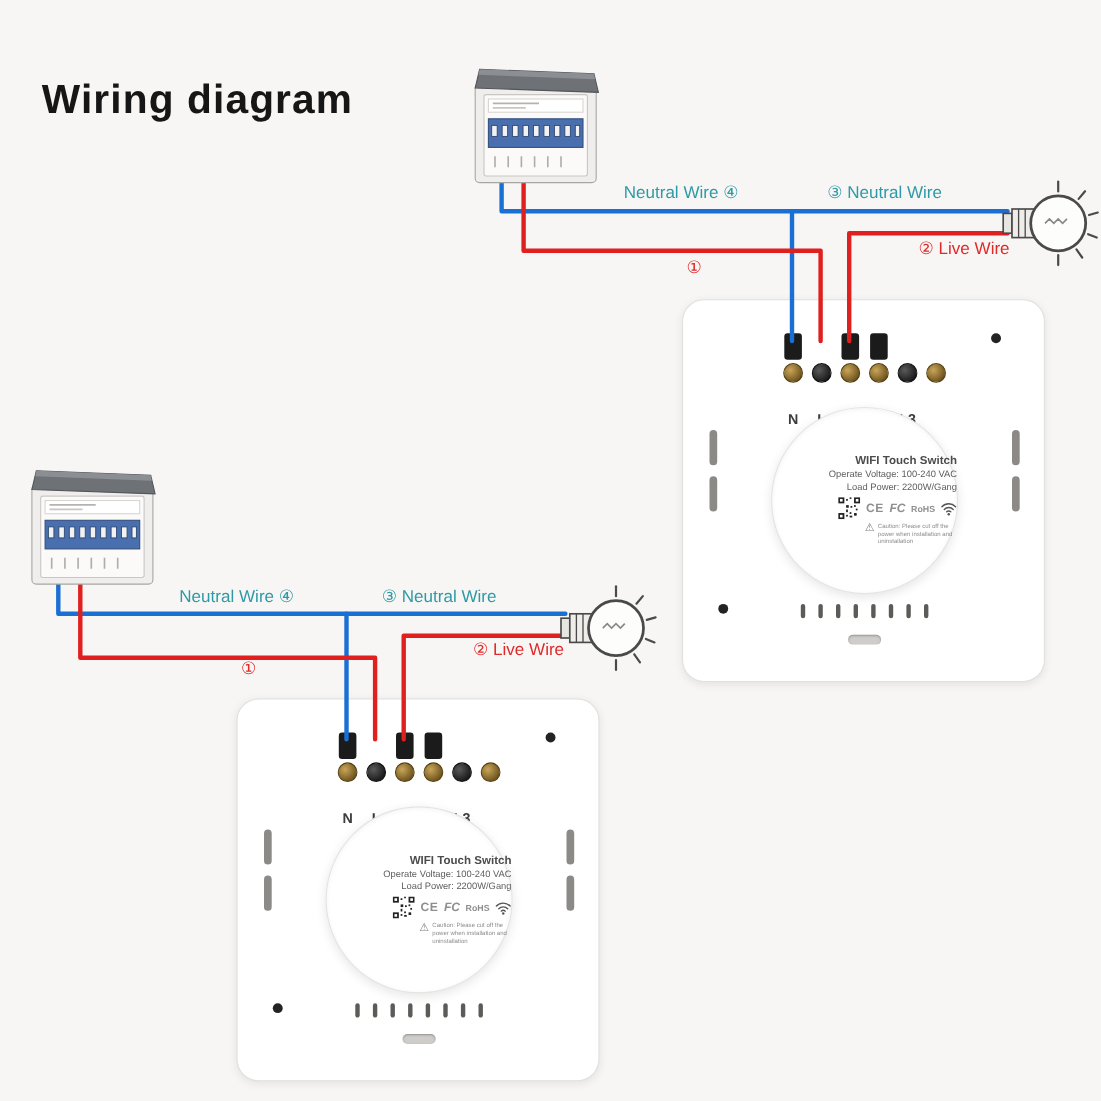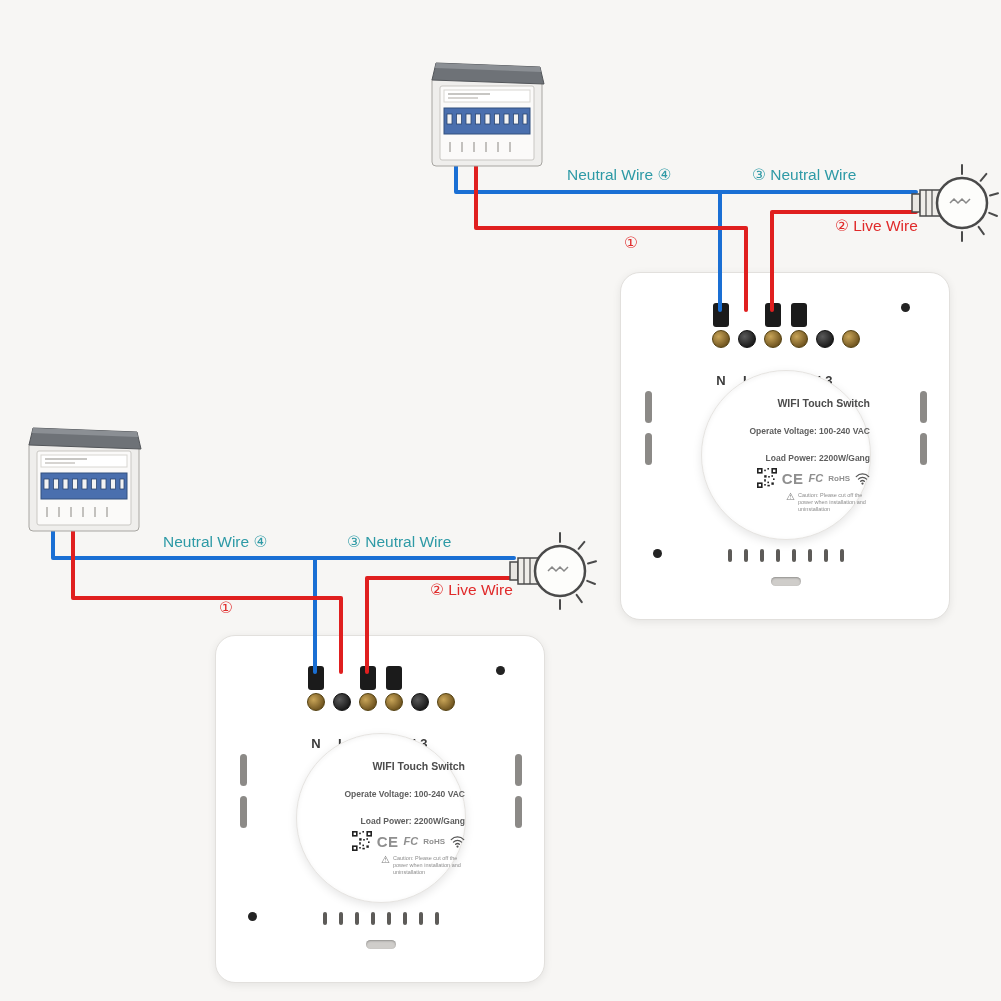--- a/index.html
+++ b/index.html
@@ -22,24 +22,24 @@
          border-radius:20px;box-shadow:0 2px 8px rgba(0,0,0,.08);z-index:1}
   .clamp{position:absolute;top:30px;width:16px;height:24px;background:#1b1b1b;border-radius:3px}
   .screw{position:absolute;top:57px;width:18px;height:18px;border-radius:50%}
   .screw.brass{background:radial-gradient(circle at 35% 35%,#c9a558,#6e531f 75%);border:1px solid #53400f}
   .screw.dark{background:radial-gradient(circle at 35% 35%,#5a5a5a,#191919 75%);border:1px solid #111}
   .tlabel{position:absolute;top:100px;width:26px;text-align:center;font-size:13px;font-weight:700;color:#3c3c3c}
   .disc{position:absolute;left:80px;top:97px;width:170px;height:170px;border-radius:50%;background:#fff;
         border:1px solid #e6e4e1;box-shadow:0 3px 10px rgba(0,0,0,.10),inset 0 1px 5px rgba(0,0,0,.05);
         display:flex;flex-direction:column;align-items:flex-end;justify-content:center;text-align:center}
   .disc .l1{font-size:10.5px;font-weight:700;color:#4c4c4c}
-  .disc .l2{font-size:8.5px;color:#5e5e5e;margin-top:17px;font-weight:700}
+  .disc .l2{font-size:8.5px;color:#5e5e5e;margin-top:1px;font-weight:400}
   .cert-row{display:flex;align-items:center;gap:5px;margin-top:5px}
   .qr{width:20px;height:20px}
-  .cert-ce{font-size:15px;font-weight:700;color:#8f8f8f;letter-spacing:.5px}
+  .cert-ce{font-size:11px;font-weight:700;color:#8f8f8f;letter-spacing:.5px}
   .cert-fc{font-size:11px;font-weight:800;color:#8f8f8f;font-style:italic}
   .cert-rohs{font-size:8px;font-weight:700;color:#8f8f8f}
   .wifi{width:15px;height:13px}
   .caution-row{display:flex;align-items:flex-start;gap:3px;margin-top:4px}
   .warn{font-size:10px;color:#7f7f7f;line-height:1;font-family:"DejaVu Sans",sans-serif}
   .caution-text{font-size:5.5px;color:#8d8d8d;width:72px;text-align:left;line-height:1.25}
   .vents{position:absolute;left:107px;top:276px;display:flex;gap:12px}
   .vent{width:4px;height:13px;background:#5d5b58;border-radius:2px}
   .pill{position:absolute;left:150px;top:304px;width:30px;height:9px;border-radius:5px;background:#cfcdca;
         box-shadow:inset 0 1px 2px rgba(0,0,0,.3)}
@@ -318,20 +318,21 @@
         <line x1="62" y1="72" x2="62" y2="81"></line>
     </g>
     <rect x="12" y="34" width="8" height="18" fill="#e8e6e2" stroke="#4a4a4a" stroke-width="1.5"></rect>
     <rect x="20" y="30" width="20" height="26" fill="#efede9" stroke="#4a4a4a" stroke-width="1.5"></rect>
     <line x1="26" y1="30" x2="26" y2="56" stroke="#4a4a4a" stroke-width="1.2"></line>
     <line x1="32" y1="30" x2="32" y2="56" stroke="#4a4a4a" stroke-width="1.2"></line>
     <circle cx="62" cy="43" r="25" fill="#fdfdfb" stroke="#4a4a4a" stroke-width="2.5"></circle>
     <path d="M50 43 l4 -4 4 4 4 -4 4 4 4 -4" fill="none" stroke="#888" stroke-width="1.5"></path>
   </svg>
 
+  <div class="abs title">Wiring diagram</div>
 
   <span class="wlabel" style="left:567px;top:166px">Neutral Wire ④</span>
   <span class="wlabel" style="left:752px;top:166px">③ Neutral Wire</span>
   <span class="wlabel red" style="left:835px;top:217px">② Live Wire</span>
   <span class="wlabel red" style="left:624px;top:234px">①</span>
 
   <span class="wlabel" style="left:163px;top:533px">Neutral Wire ④</span>
   <span class="wlabel" style="left:347px;top:533px">③ Neutral Wire</span>
   <span class="wlabel red" style="left:430px;top:581px">② Live Wire</span>
   <span class="wlabel red" style="left:219px;top:599px">①</span>

